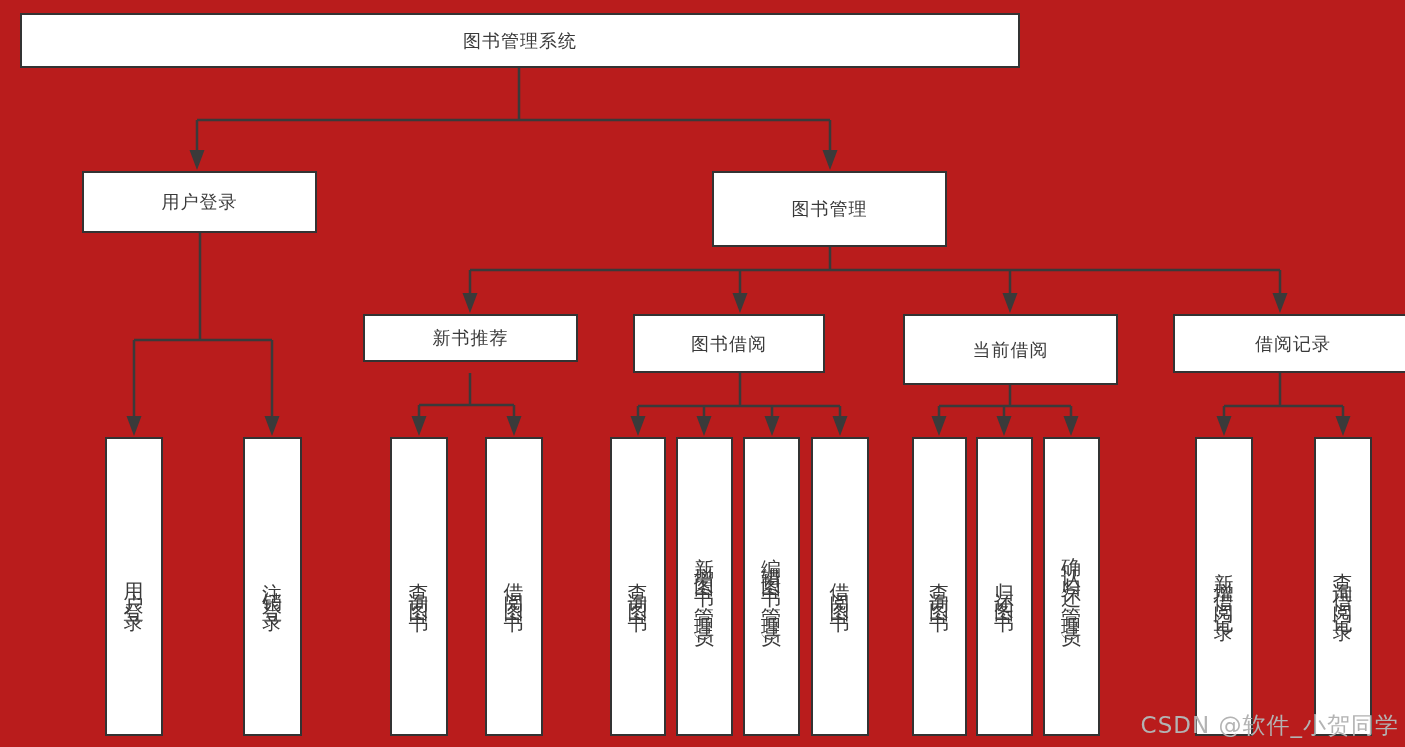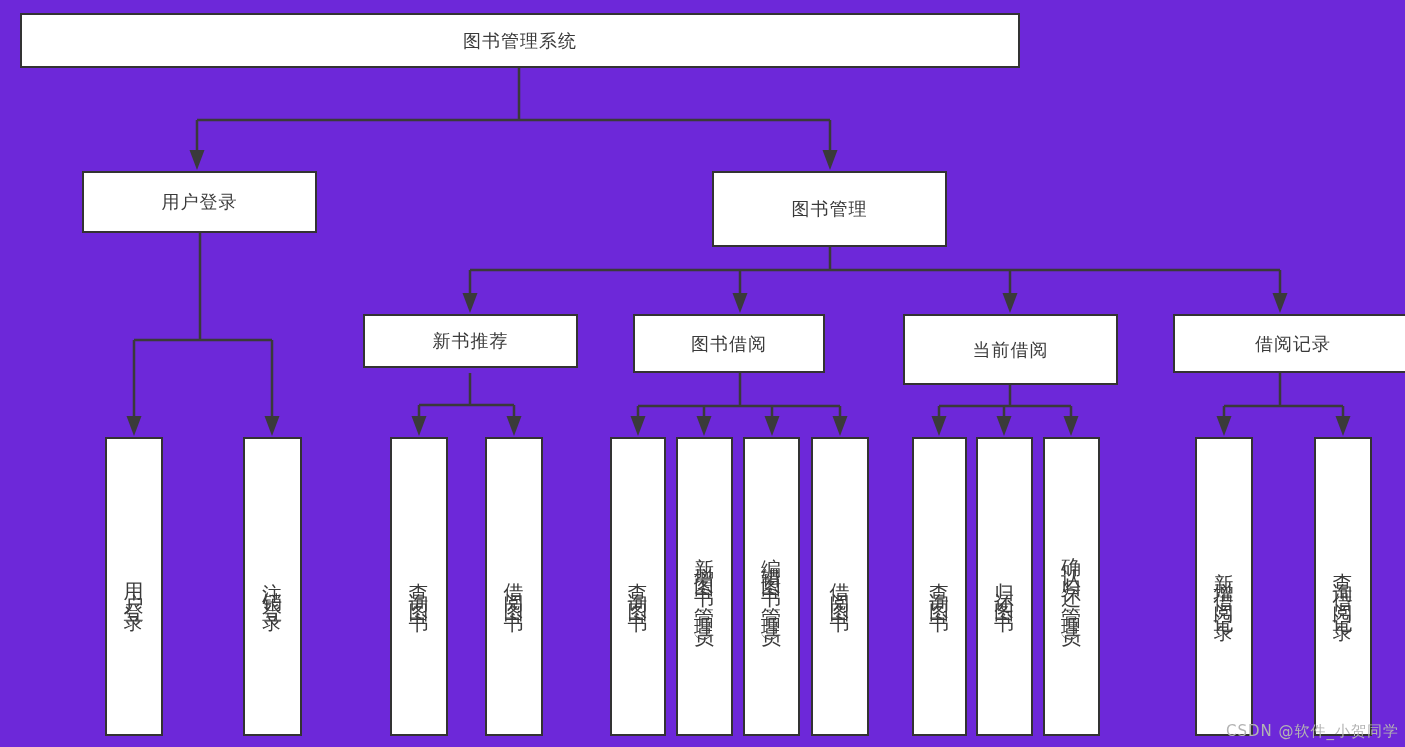--- a/index.html
+++ b/index.html
@@ -5,21 +5,21 @@
   html, body {
     margin: 0;
     padding: 0;
     background: #ffffff;
     font-family: "DejaVu Sans", "Liberation Sans", sans-serif;
   }
   .canvas {
     position: relative;
     width: 1405px;
     height: 747px;
-    background: #6d28d9;
+    background: #b91c1c;
     overflow: hidden;
   }
   .connectors {
     position: absolute;
     left: 0; top: 0;
     width: 1405px;
     height: 747px;
     z-index: 1;
   }
   .box {
@@ -43,21 +43,21 @@
     text-orientation: mixed;
     font-size: 20px;
     letter-spacing: 10px;
     line-height: 1;
     white-space: nowrap;
   }
   .watermark {
     position: absolute;
     right: 6px;
     bottom: 6px;
-    font-size: 15px;
+    font-size: 23px;
     color: #b3b3b3;
     z-index: 5;
     letter-spacing: 1px;
     white-space: nowrap;
   }
 </style>
 </head>
 <body>
 
 <div class="canvas">
@@ -109,21 +109,21 @@
     <span class="h-label">图书管理系统</span>
   </div>
 
   <div class="box" style="left:82px;top:171px;width:235px;height:62px">
     <span class="h-label">用户登录</span>
   </div>
   <div class="box" style="left:712px;top:171px;width:235px;height:76px">
     <span class="h-label">图书管理</span>
   </div>
 
-  <div class="box" style="left:363px;top:314px;width:215px;height:54px">
+  <div class="box" style="left:363px;top:314px;width:215px;height:48px">
     <span class="h-label">新书推荐</span>
   </div>
   <div class="box" style="left:633px;top:314px;width:192px;height:59px">
     <span class="h-label">图书借阅</span>
   </div>
   <div class="box" style="left:903px;top:314px;width:215px;height:71px">
     <span class="h-label">当前借阅</span>
   </div>
   <div class="box" style="left:1173px;top:314px;width:240px;height:59px">
     <span class="h-label">借阅记录</span>

